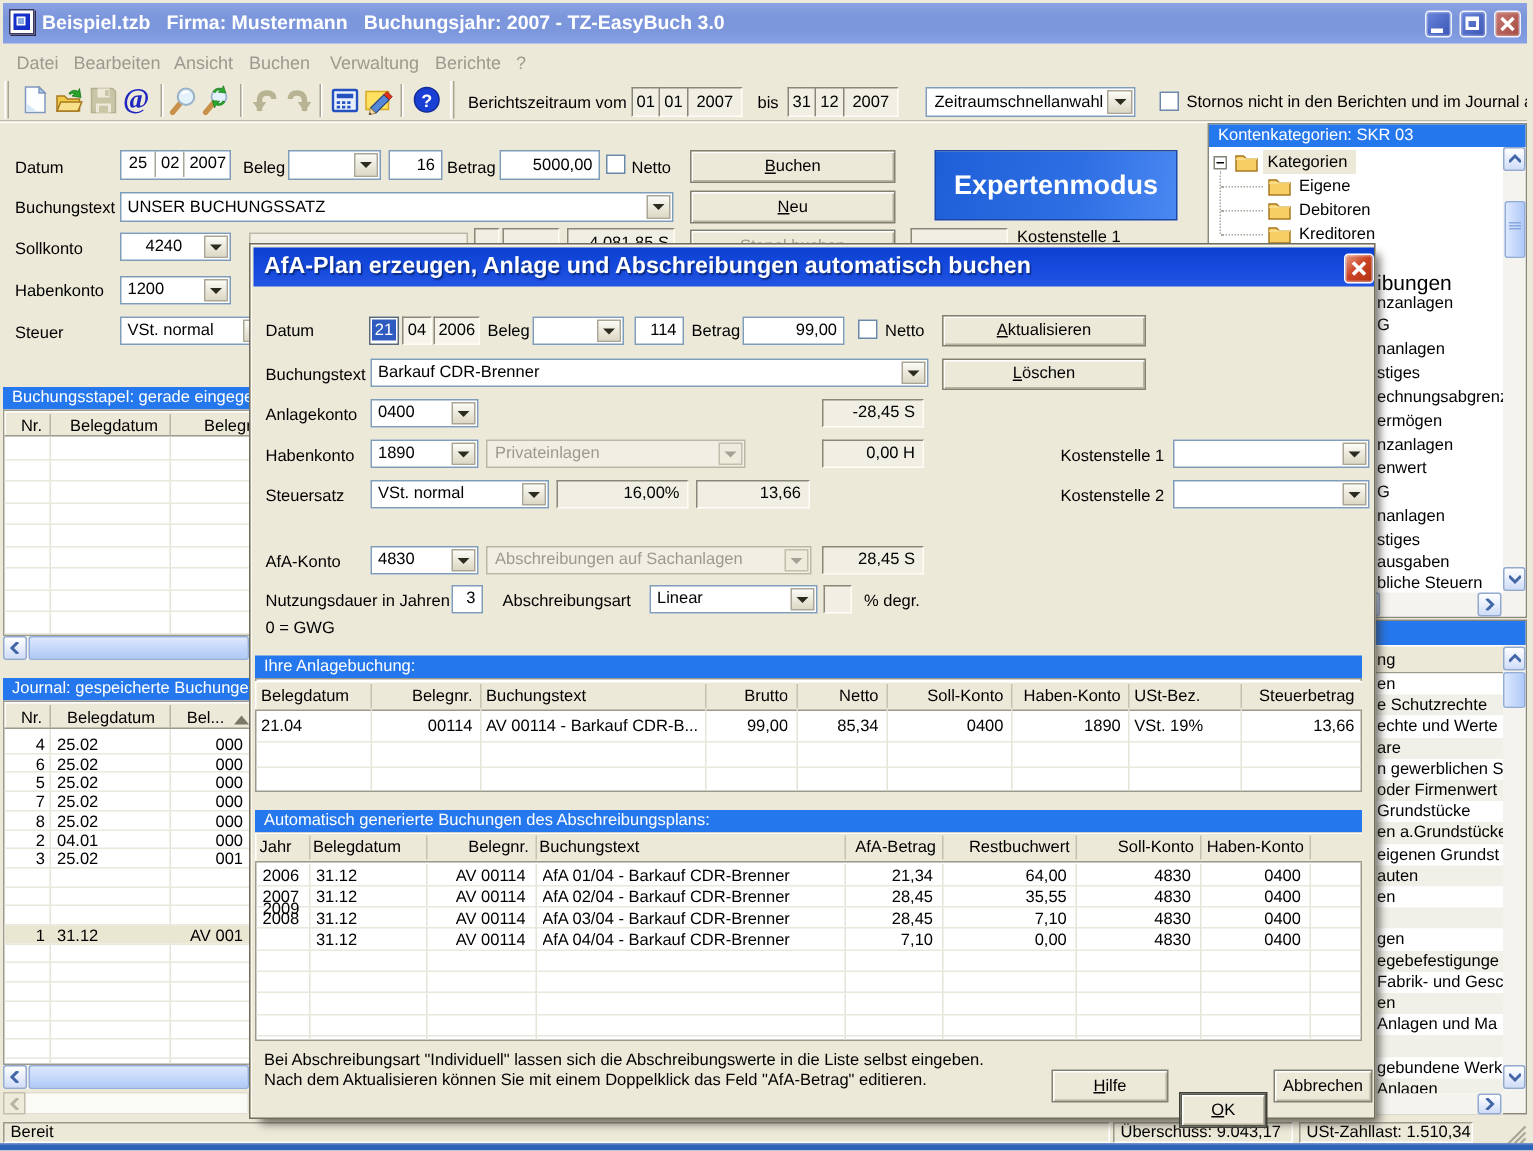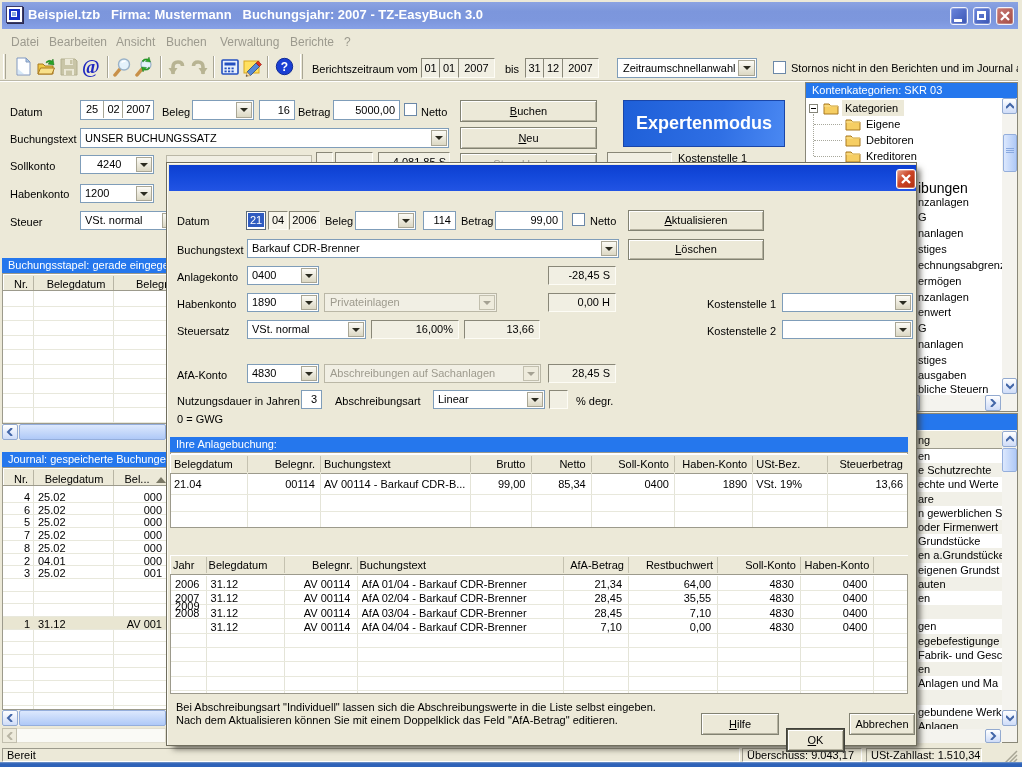--- a/index.html
+++ b/index.html
@@ -438,20 +438,21 @@
       <line x1="13" y1="1" x2="1" y2="13"></line>
       <line x1="13" y1="5" x2="5" y2="13"></line>
       <line x1="13" y1="9" x2="9" y2="13"></line>
     </g>
   </svg>
 <div class="ab" style="left:0px;top:762px;width:1022px;height:5px;background:linear-gradient(180deg,#7C9CCC 0%,#2E62B8 35%,#2E62B8 100%)"></div>
 <div class="ab" style="left:1018px;top:2px;width:4px;height:760px;background:#ECE9D8"></div>
 <div class="ab" style="left:0px;top:0px;width:1022px;height:2px;background:#ECE9D8"></div>
 <div class="ab" style="left:166px;top:162px;width:751px;height:584px;background:#ECE9D8;border:1px solid #706E5E;box-shadow:inset 1px 1px 0 #FBFAF3, 5px 5px 6px -2px rgba(60,58,50,.75)">
 <div class="ab" style="left:2px;top:2px;width:747px;height:26px;background:linear-gradient(180deg,#0D3FD0 0%,#1348DA 40%,#2254E4 100%)"></div>
+<div class="ab lbl" style="left:9px;top:6px;font-size:15.5px;font-weight:bold;color:#fff;text-shadow:1px 1px 1px #0A2A80">AfA-Plan erzeugen, Anlage und Abschreibungen automatisch buchen</div>
 <div class="ab" style="left:729px;top:6px;width:20px;height:20px;border-radius:3px;border:1px solid #fff;background:linear-gradient(135deg,#E8A088,#CC4426 45%,#B03010);box-shadow:inset 0 0 0 1px rgba(255,255,255,.3)">
       <svg class="ab" style="left:3px;top:3px" width="12" height="12">
         <path d="M2 2 L10 10 M10 2 L2 10" stroke="#fff" stroke-width="2.4"></path>
       </svg>
     </div>
 <div class="ab lbl" style="left:10px;top:52px">Datum</div>
 <div class="ab" style="left:79px;top:48px;width:20px;height:19px;background:#fff;border:1px solid #5A6A7A;text-align:center;line-height:17px"><span style="background:#2F5BC0;color:#fff;padding:1px 2px">21</span></div>
 <div class="ab sunk" style="left:101px;top:48px;width:20px;height:19px;text-align:center;line-height:17px;background:#F6F4EA">04</div>
 <div class="ab sunk" style="left:122px;top:48px;width:31px;height:19px;text-align:center;line-height:17px;background:#F6F4EA">2006</div>
 <div class="ab lbl" style="left:158px;top:52px">Beleg</div>
@@ -551,20 +552,21 @@
 <div class="ab lbl" style="left:83.5px;top:315px;width:64.5px;text-align:right;overflow:hidden">00114</div>
 <div class="ab lbl" style="left:157.0px;top:315px;width:140.6px;text-align:left;overflow:hidden">AV 00114 - Barkauf CDR-B...</div>
 <div class="ab lbl" style="left:306.6px;top:315px;width:51.9px;text-align:right;overflow:hidden">99,00</div>
 <div class="ab lbl" style="left:367.5px;top:315px;width:51.2px;text-align:right;overflow:hidden">85,34</div>
 <div class="ab lbl" style="left:427.7px;top:315px;width:74.3px;text-align:right;overflow:hidden">0400</div>
 <div class="ab lbl" style="left:511.0px;top:315px;width:69.2px;text-align:right;overflow:hidden">1890</div>
 <div class="ab lbl" style="left:589.2px;top:315px;width:65.3px;text-align:left;overflow:hidden">VSt. 19%</div>
 <div class="ab lbl" style="left:663.5px;top:315px;width:72.5px;text-align:right;overflow:hidden">13,66</div>
 <div class="ab hline" style="left:4px;top:331px;width:736px"></div>
 <div class="ab hline" style="left:4px;top:348px;width:736px"></div>
+<div class="ab phead" style="left:3px;top:377px;width:738px;height:15px">Automatisch generierte Buchungen des Abschreibungsplans:</div>
 <div class="ab" style="left:3px;top:392px;width:738px;height:139px;background:#fff;border:1px solid #9C9A8C"></div>
 <div class="ab" style="left:3px;top:392px;width:738px;height:20px;background:#ECE9D8;border-bottom:1px solid #9C9A8C;box-shadow:inset 1px 1px 0 #fff"></div>
 <div class="ab lbl" style="left:6.0px;top:396px;width:28.6px;text-align:left;overflow:hidden">Jahr</div>
 <div class="ab lbl" style="left:41.6px;top:396px;width:71.1px;text-align:left;overflow:hidden">Belegdatum</div>
 <div class="ab lbl" style="left:119.7px;top:396px;width:65.8px;text-align:right;overflow:hidden">Belegnr.</div>
 <div class="ab lbl" style="left:192.5px;top:396px;width:199.0px;text-align:left;overflow:hidden">Buchungstext</div>
 <div class="ab lbl" style="left:398.5px;top:396px;width:58.5px;text-align:right;overflow:hidden">AfA-Betrag</div>
 <div class="ab lbl" style="left:464.0px;top:396px;width:82.2px;text-align:right;overflow:hidden">Restbuchwert</div>
 <div class="ab lbl" style="left:553.2px;top:396px;width:75.8px;text-align:right;overflow:hidden">Soll-Konto</div>
 <div class="ab lbl" style="left:636.0px;top:396px;width:66.3px;text-align:right;overflow:hidden">Haben-Konto</div>

